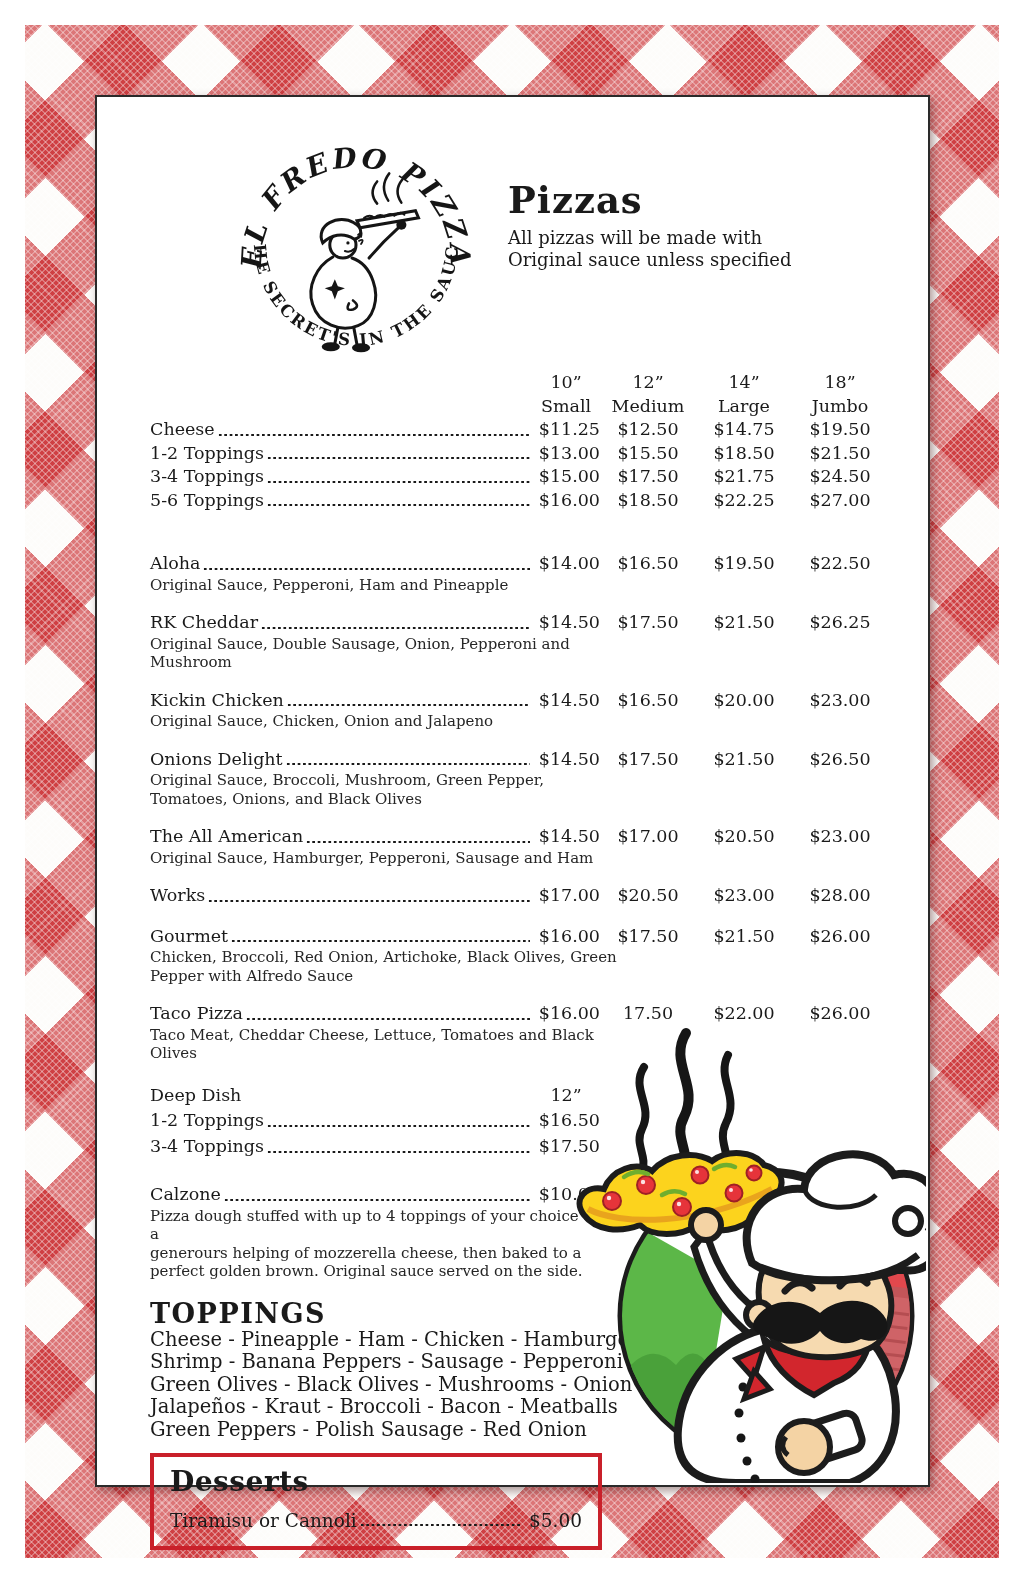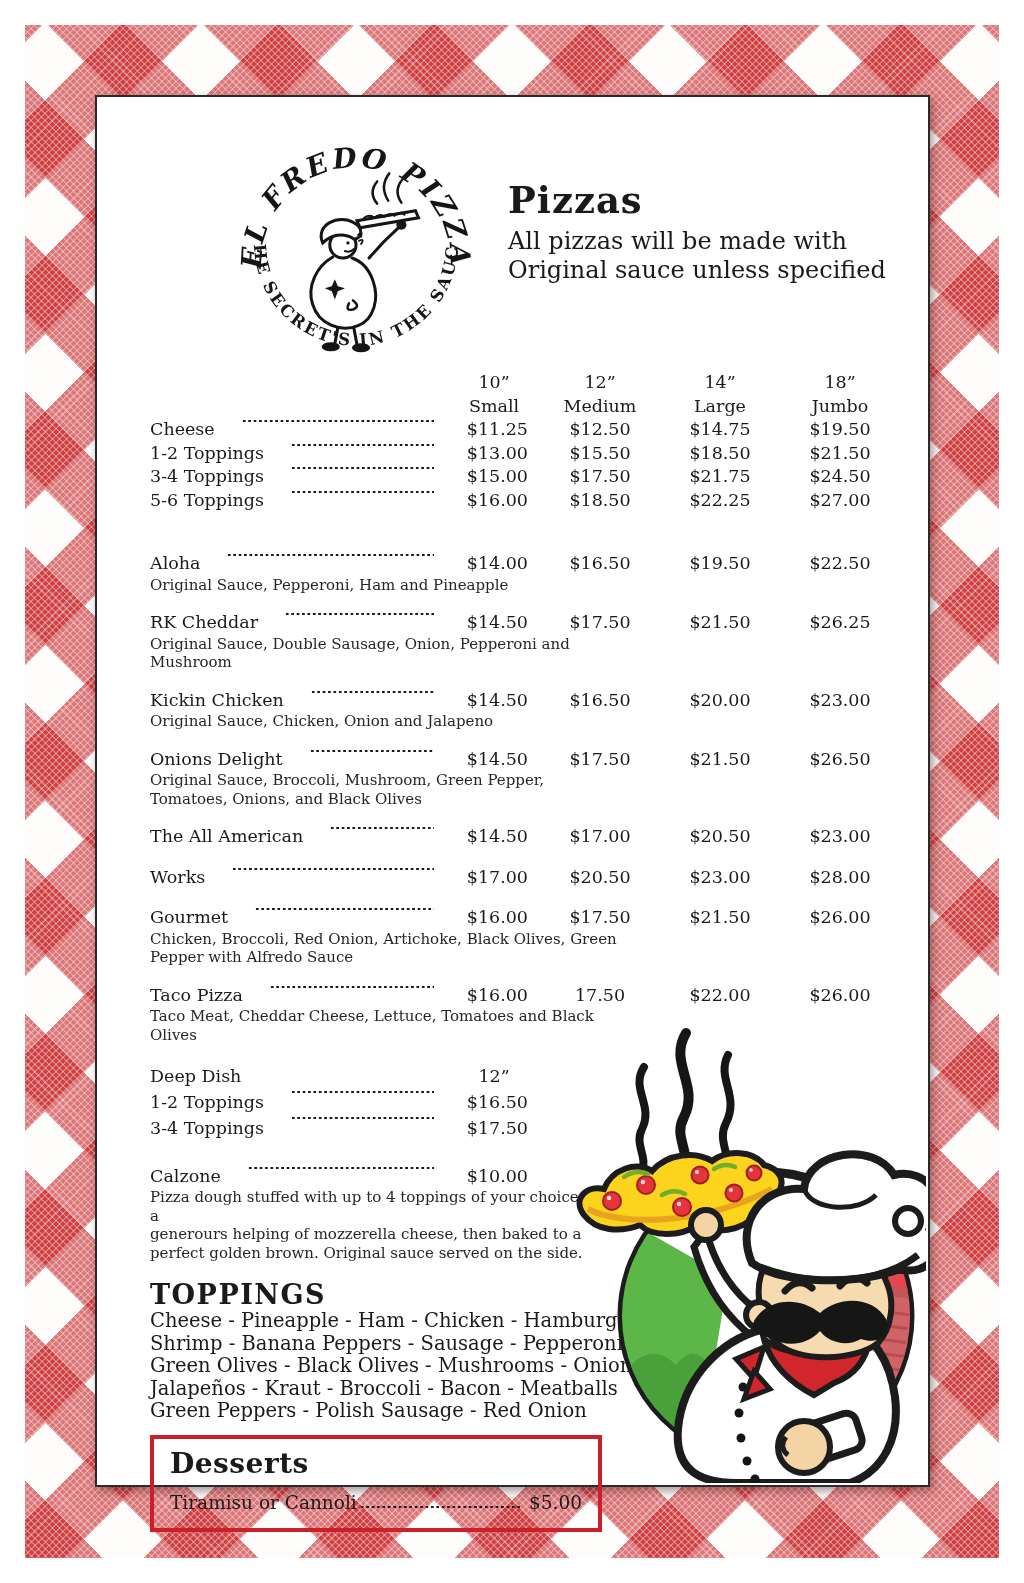--- a/index.html
+++ b/index.html
@@ -24,25 +24,25 @@
     background:#ffffff;border:2px solid #2a2a2a;box-sizing:border-box;
     box-shadow:3px 4px 9px rgba(70,25,25,.45);
   }
   .content{position:relative;height:100%;padding:0 40px 0 53px;box-sizing:border-box;}
 
   
   .header-row{display:flex;padding-top:42px;}
   .logo-wrap{width:252px;margin-left:80px;flex:none;}
   .title-block{margin-left:26px;padding-top:44px;}
   .page-title{font-size:37px;font-weight:bold;line-height:.95;letter-spacing:1px;margin:0;}
-  .subtitle{font-size:24px;line-height:1.2;margin-top:9px;}
+  .subtitle{font-size:18px;line-height:1.2;margin-top:9px;}
 
   
   .menu-table{font-size:17.5px;margin-top:4px;}
-  .mrow{display:flex;align-items:flex-start;line-height:23.5px;gap:24px;}
+  .mrow{display:flex;align-items:flex-end;line-height:23.5px;}
   .mrow .name{white-space:nowrap;}
   .dots{
     flex:1;height:6px;margin:0 2px 4px 3px;
     background-image:radial-gradient(circle 1.3px at 2.2px 3px,#191919 98%,rgba(0,0,0,0));
     background-size:5.4px 6px;background-repeat:repeat-x;
   }
   .spacer{flex:1;}
   .p1{width:68px;text-align:right;white-space:nowrap;flex:none;}
   .p1.c{text-align:center;}
   .p{width:96px;text-align:center;white-space:nowrap;flex:none;}
@@ -220,20 +220,21 @@
 
       <div class="group">
         <div class="mrow">
           <span class="name">The All American</span>
             <span class="dots"></span>
           <span class="p1">$14.50</span>
           <span class="p">$17.00</span>
           <span class="p">$20.50</span>
           <span class="p">$23.00</span>
         </div>
+        <div class="desc">Original Sauce, Hamburger, Pepperoni, Sausage and Ham</div>
       </div>
 
       <div class="group">
         <div class="mrow">
           <span class="name">Works</span>
             <span class="dots"></span>
           <span class="p1">$17.00</span>
           <span class="p">$20.50</span>
           <span class="p">$23.00</span>
           <span class="p">$28.00</span>

